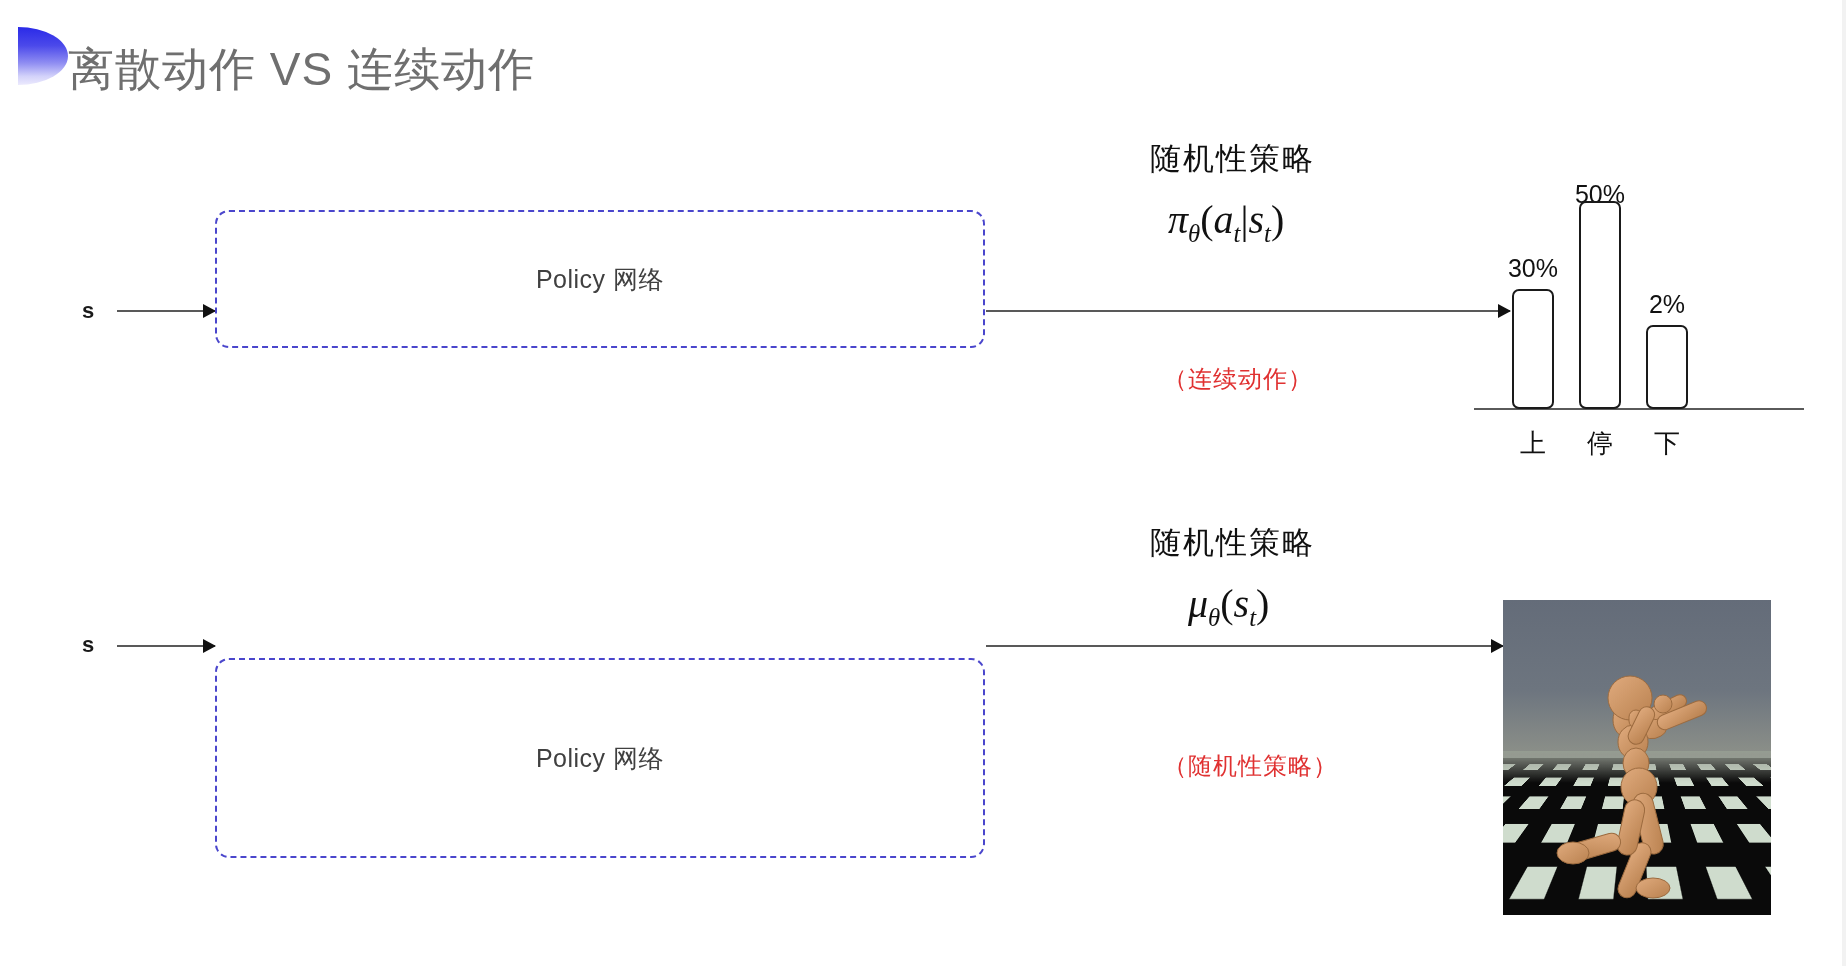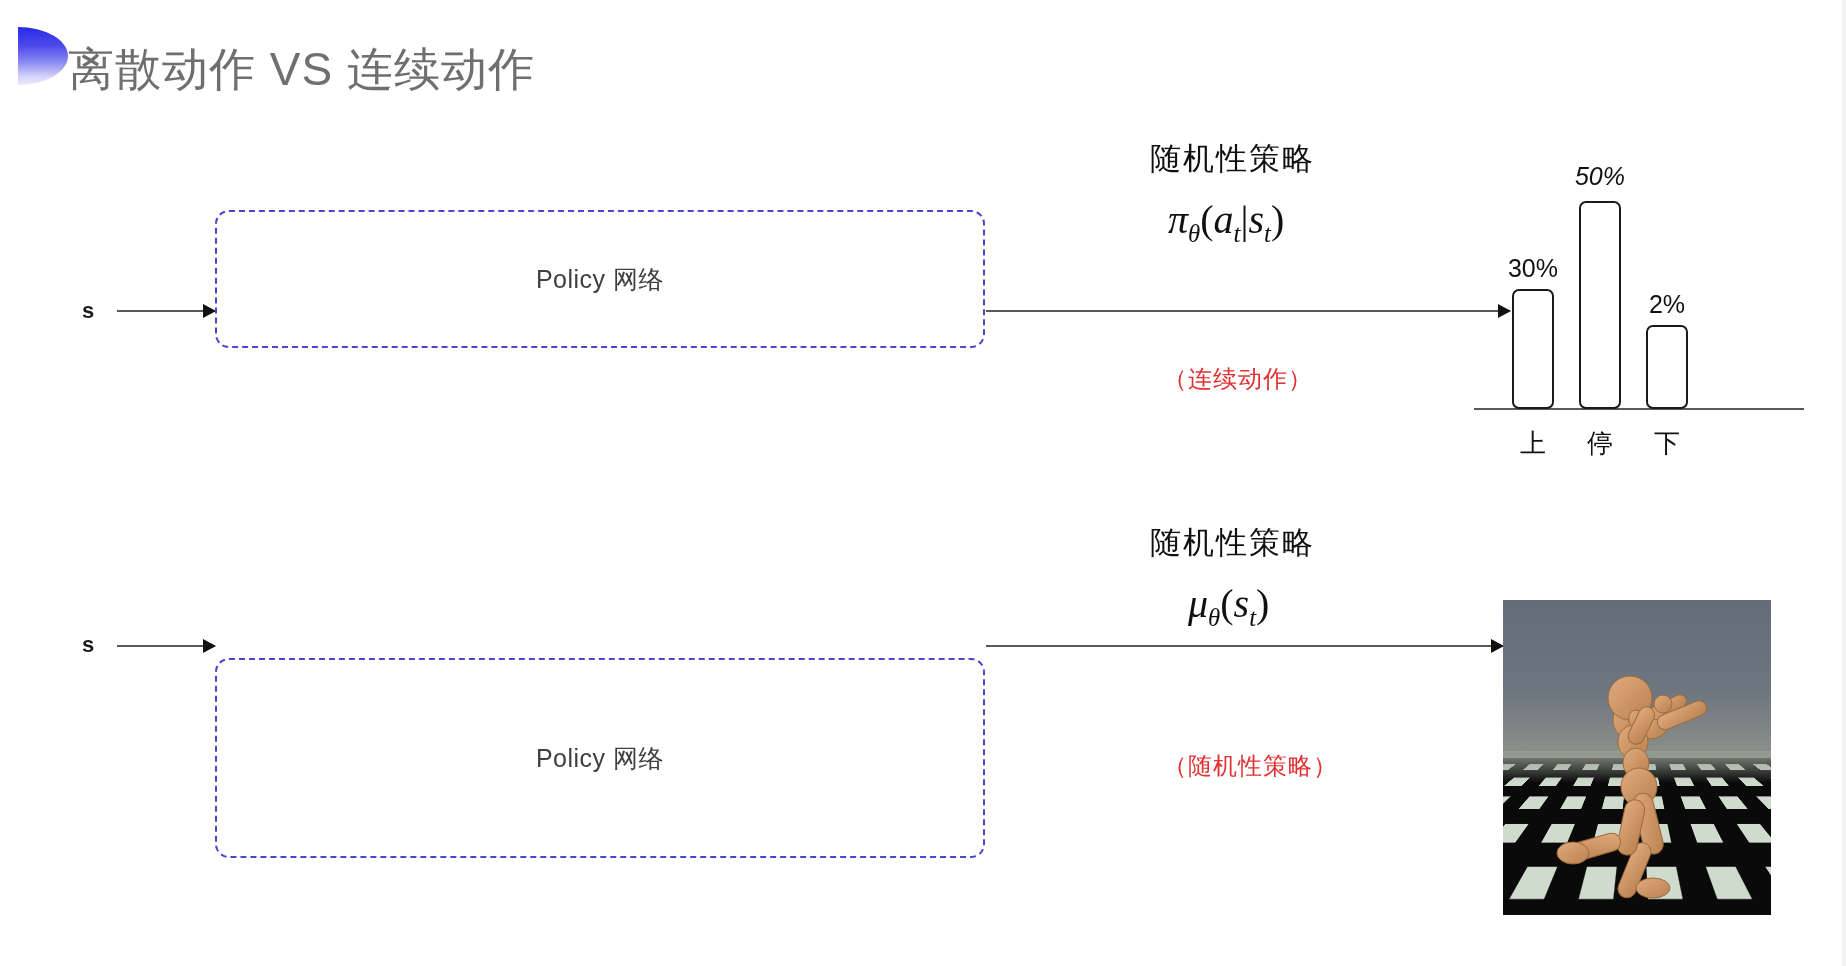--- a/index.html
+++ b/index.html
@@ -246,21 +246,21 @@
   <div id="bar-chart">
     <div class="bar-axis"></div>
 
     <div class="bar-col" style="left:38px; height:108px;">
       <div class="bar-value" style="bottom:126px;">30%</div>
       <div class="bar-rect" style="height:120px;"></div>
       <div class="bar-cat">上</div>
     </div>
 
     <div class="bar-col" style="left:105px; height:208px;">
-      <div class="bar-value" style="bottom:218px;font-style:italic;">50%</div>
+      <div class="bar-value" style="bottom:200px;">50%</div>
       <div class="bar-rect" style="height:208px;"></div>
       <div class="bar-cat">停</div>
     </div>
 
     <div class="bar-col" style="left:172px; height:84px;">
       <div class="bar-value" style="bottom:90px;">2%</div>
       <div class="bar-rect" style="height:84px;"></div>
       <div class="bar-cat">下</div>
     </div>
   </div>

